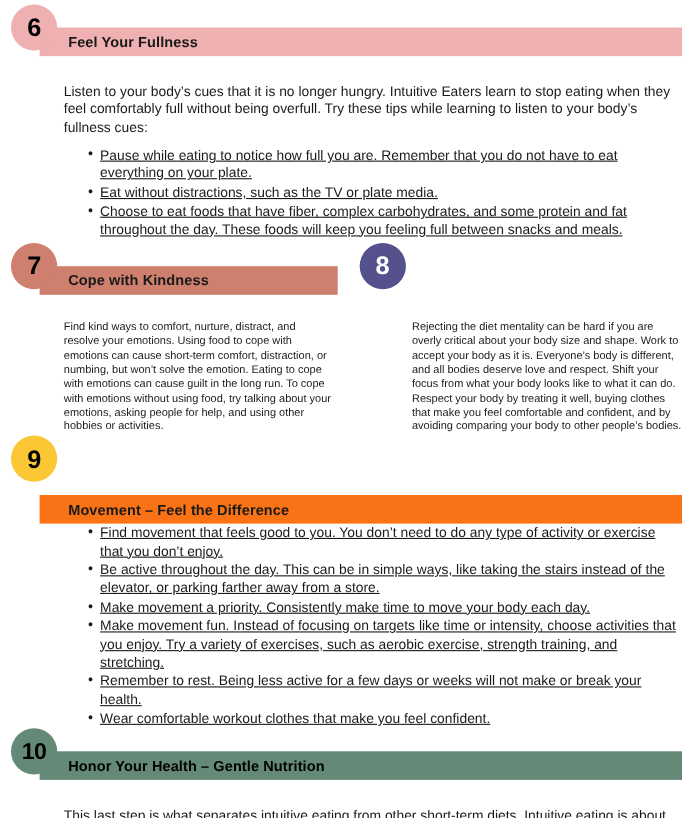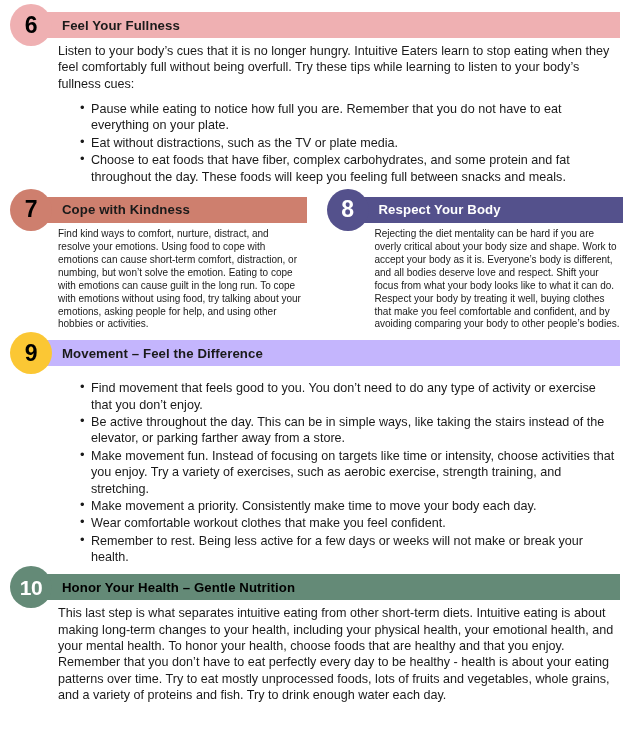--- a/index.html
+++ b/index.html
@@ -51,56 +51,58 @@
     letter-spacing: -0.5px;
   }
   .badge.wide {
     font-size: 21px;
   }
 
   .bar {
     position: absolute;
     left: 36px;
     right: 13px;
-    top: 0;
+    top: 13px;
     height: 26px;
     z-index: 1;
     display: flex;
     align-items: center;
   }
   .bar .title {
     margin-left: 26px;
     font-size: 13.2px;
     font-weight: bold;
     letter-spacing: 0.1px;
     white-space: nowrap;
   }
 
   
   .body {
     padding: 5px 13px 0 58px;
     font-size: 12.6px;
     line-height: 1.30;
     text-align: left;
+    margin-top: 32px;
   }
   .body p {
     margin: 0 0 0 0;
   }
 
   ul.tips {
     margin: 9px 0 0 0;
     padding-left: 22px;
     list-style: none;
   }
   ul.tips li {
     position: relative;
     margin-bottom: 1px;
     font-size: 12.6px;
     line-height: 1.30;
     padding-left: 11px;
+    text-decoration: underline;
   }
   ul.tips li::before {
     content: "\2022";
     position: absolute;
     left: 0;
     top: -1px;
     font-size: 13px;
   }
 
   
@@ -171,63 +173,60 @@
           <span>7</span>
         </div>
       </div>
       <div class="body">
         <p>Find kind ways to comfort, nurture, distract, and resolve your emotions. Using food to cope with emotions can cause short-term comfort, distraction, or numbing, but won’t solve the emotion. Eating to cope with emotions can cause guilt in the long run. To cope with emotions without using food, try talking about your emotions, asking people for help, and using other hobbies or activities.</p>
       </div>
     </div>
 
     <div class="col right">
       <div class="head">
-        <div class="bar" style="background:#54518C;">
-          <span class="title" style="color:#FFFFFF;">Respect Your Body</span>
-        </div>
         <div class="badge" style="background:#54518C;color:#FFFFFF;">
           <span>8</span>
         </div>
       </div>
       <div class="body">
         <p>Rejecting the diet mentality can be hard if you are overly critical about your body size and shape. Work to accept your body as it is. Everyone’s body is different, and all bodies deserve love and respect. Shift your focus from what your body looks like to what it can do. Respect your body by treating it well, buying clothes that make you feel comfortable and confident, and by avoiding comparing your body to other people’s bodies.</p>
       </div>
     </div>
 
   </div>
 
   <div class="spacer-9"></div>
   <div class="section">
     <div class="head">
-      <div class="bar" style="background:#c4b5fd;">
+      <div class="bar" style="background:#f97316;margin-top:33px;">
         <span class="title">Movement – Feel the Difference</span>
       </div>
       <div class="badge" style="background:#FBC734;color:#000000;">
         <span>9</span>
       </div>
     </div>
     <div class="body">
       <ul class="tips">
         <li>Find movement that feels good to you. You don’t need to do any type of activity or exercise that you don’t enjoy.</li>
         <li>Be active throughout the day. This can be in simple ways, like taking the stairs instead of the elevator, or parking farther away from a store.</li>
+        <li>Make movement a priority. Consistently make time to move your body each day.</li>
         <li>Make movement fun. Instead of focusing on targets like time or intensity, choose activities that you enjoy. Try a variety of exercises, such as aerobic exercise, strength training, and stretching.</li>
-        <li>Make movement a priority. Consistently make time to move your body each day.</li>
+        <li>Remember to rest. Being less active for a few days or weeks will not make or break your health.</li>
         <li>Wear comfortable workout clothes that make you feel confident.</li>
-        <li>Remember to rest. Being less active for a few days or weeks will not make or break your health.</li>
       </ul>
     </div>
   </div>
 
   <div class="spacer-10"></div>
   <div class="section">
     <div class="head">
       <div class="bar" style="background:#648A77;">
         <span class="title" style="color:#000000;">Honor Your Health – Gentle Nutrition</span>
       </div>
-      <div class="badge wide" style="background:#648A77;color:#ffffff;">
+      <div class="badge wide" style="background:#648A77;color:#000000;">
         <span>10</span>
       </div>
     </div>
     <div class="body">
       <p>This last step is what separates intuitive eating from other short-term diets. Intuitive eating is about making long-term changes to your health, including your physical health, your emotional health, and your mental health. To honor your health, choose foods that are healthy and that you enjoy. Remember that you don’t have to eat perfectly every day to be healthy - health is about your eating patterns over time. Try to eat mostly unprocessed foods, lots of fruits and vegetables, whole grains, and a variety of proteins and fish. Try to drink enough water each day.</p>
     </div>
   </div>
 
 </div>
 

